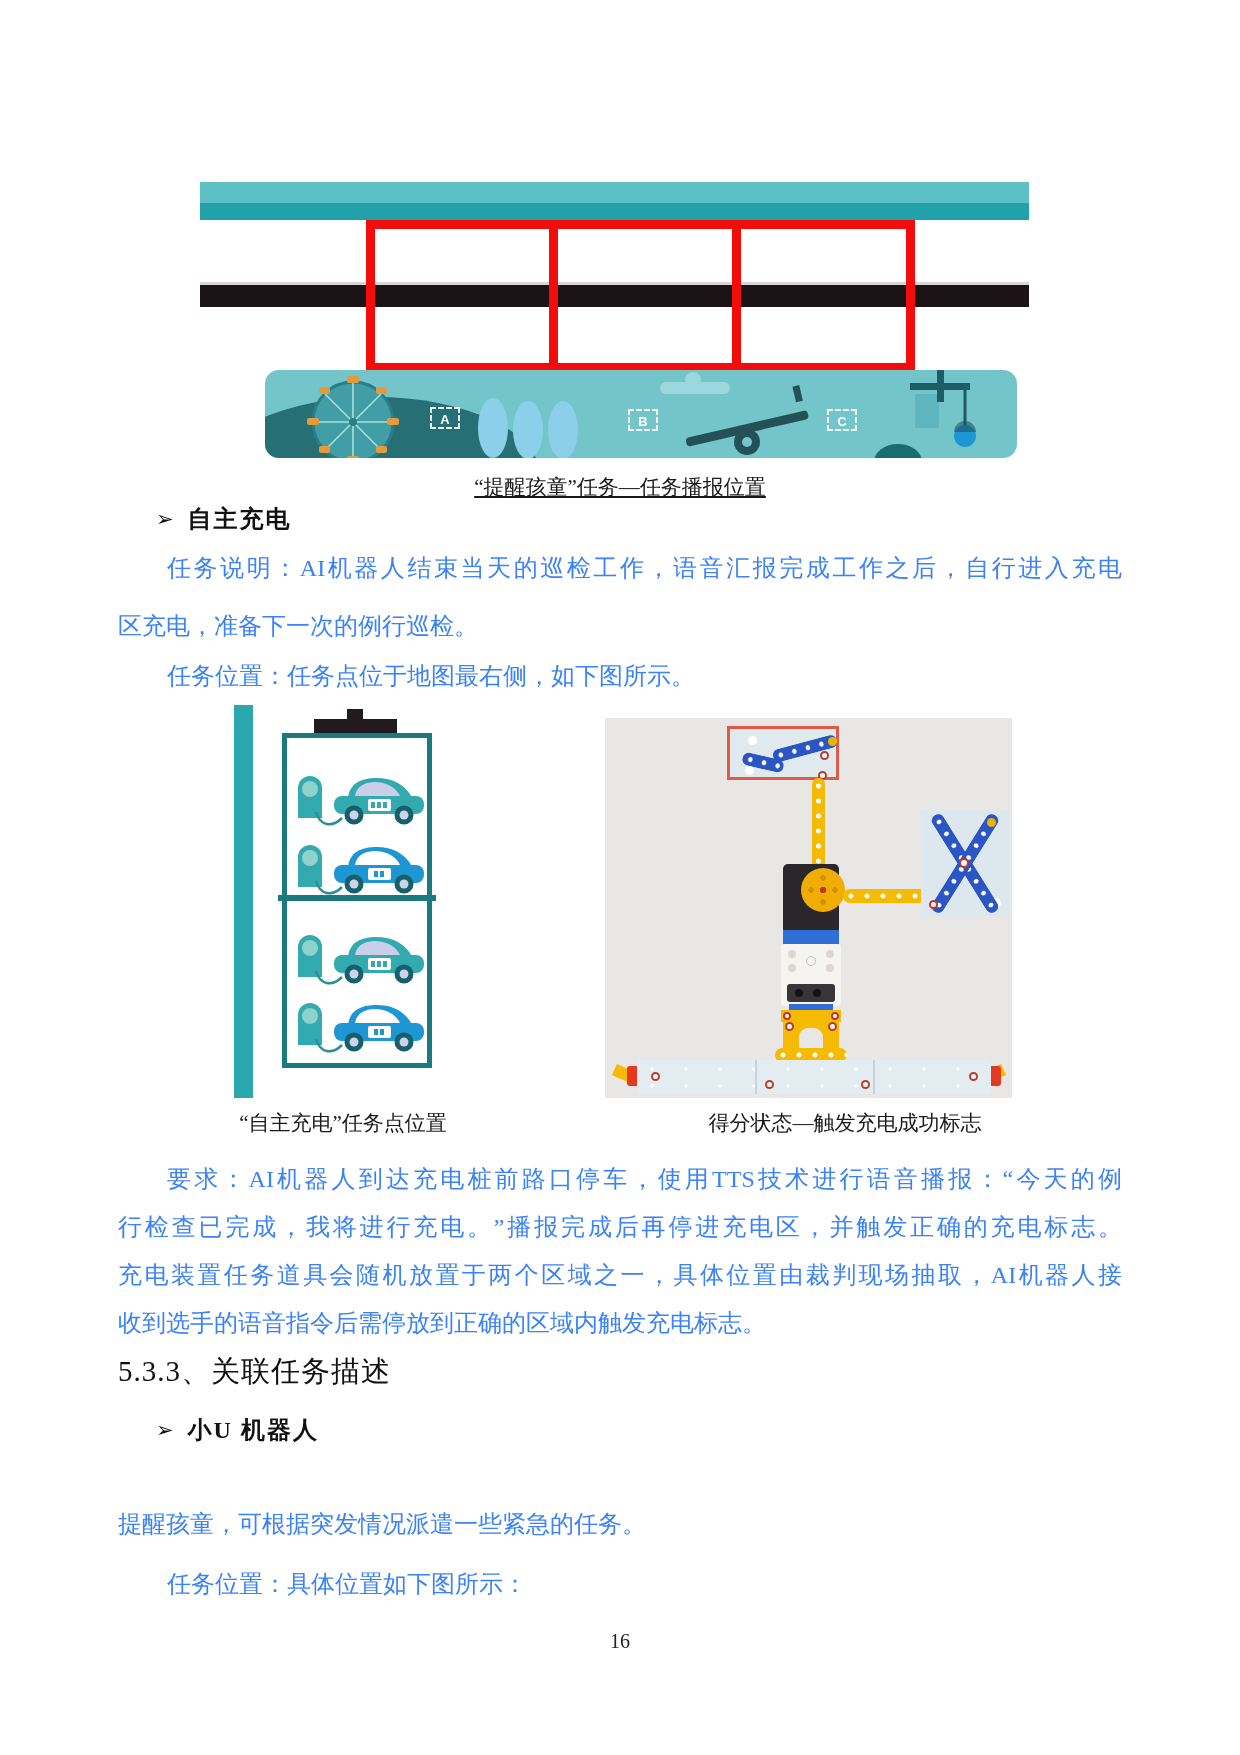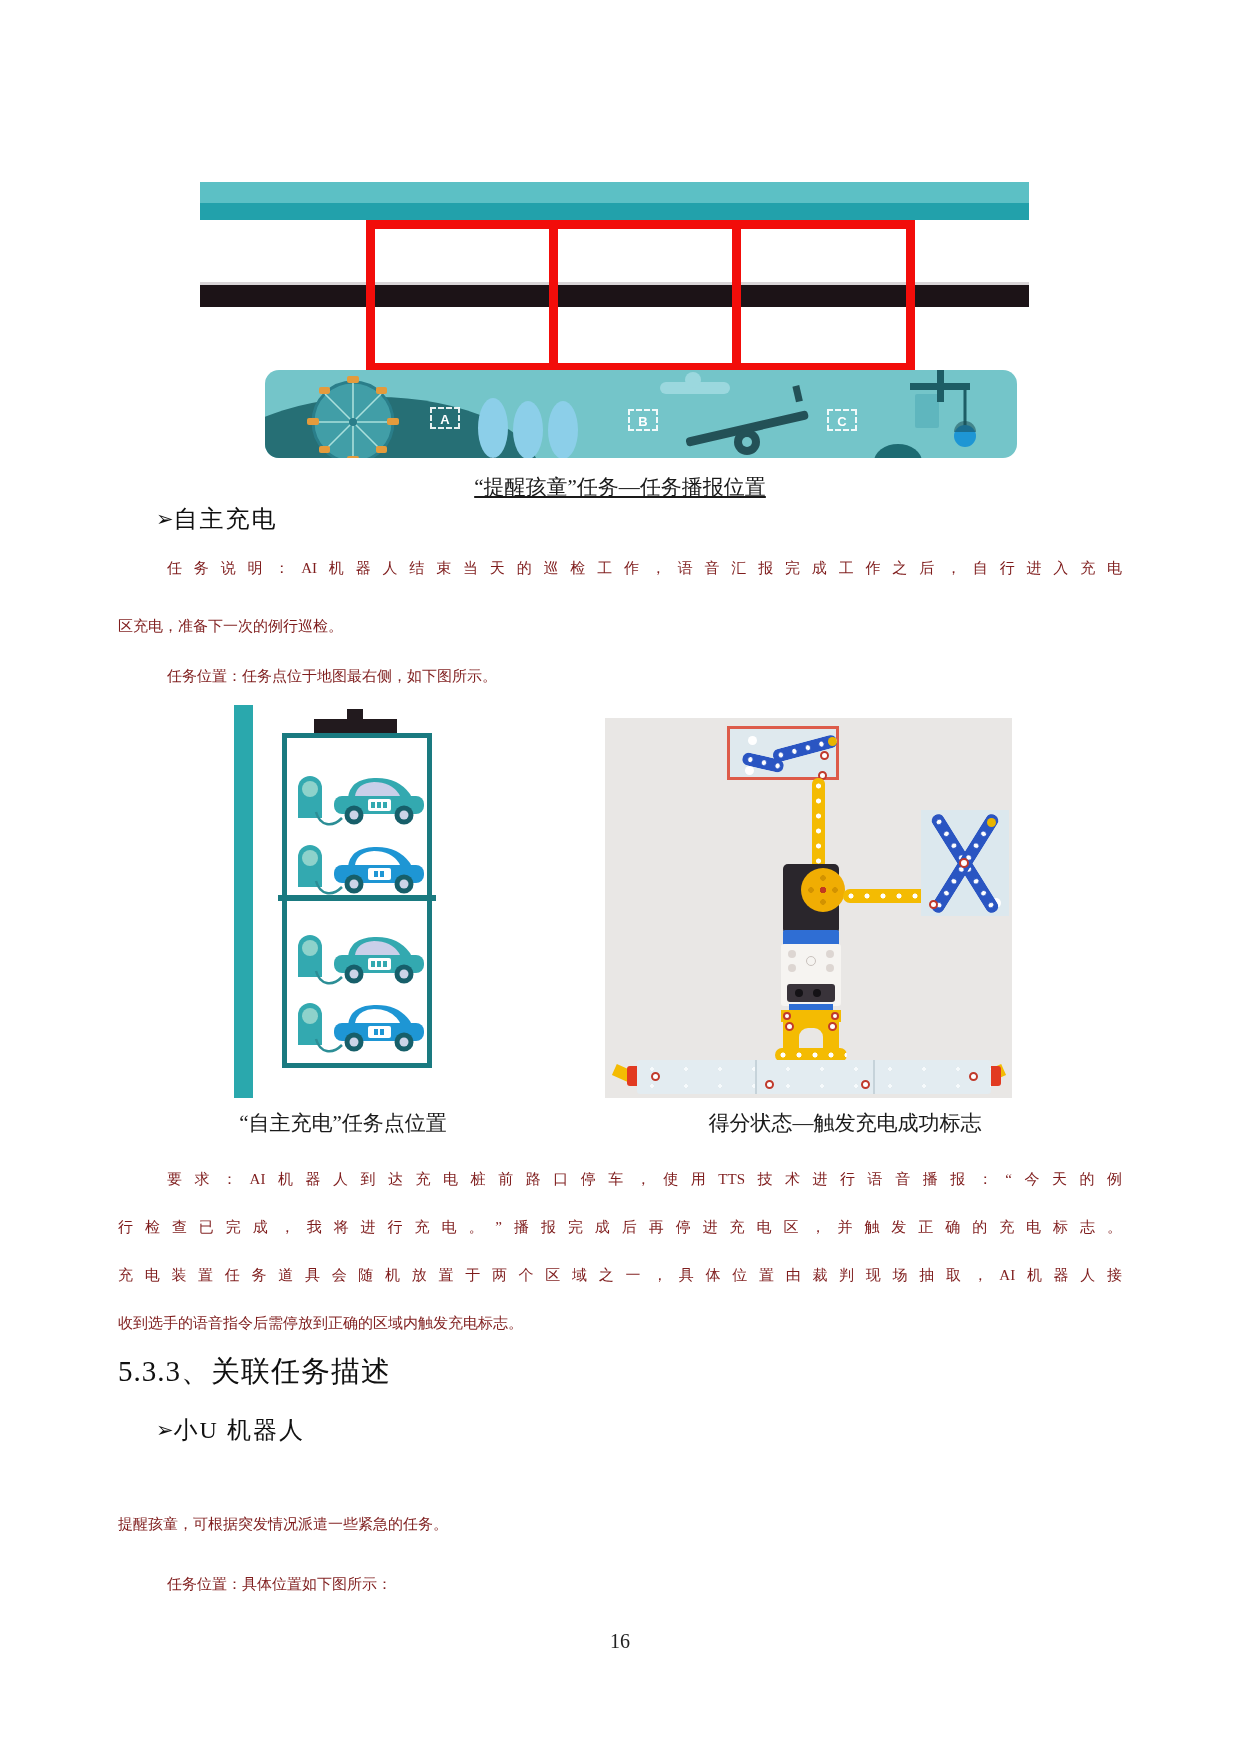--- a/index.html
+++ b/index.html
@@ -1,27 +1,27 @@
 <!DOCTYPE html>
 <html><head>
 <meta charset="utf-8">
 <style>
   html,body{margin:0;padding:0;}
   body{width:1240px;height:1755px;background:#ffffff;position:relative;
        font-family:"Liberation Serif","DejaVu Serif",serif;color:#141414;}
   #page{position:absolute;inset:0;width:1240px;height:1755px;background:#fff;overflow:hidden;}
 
   
-  .tline{position:absolute;left:118px;width:1004px;font-size:15px;line-height:34px;color:#7f1d1d;}
+  .tline{position:absolute;left:118px;width:1004px;font-size:24px;line-height:34px;color:#3b82f6;}
   .just{text-align:justify;text-align-last:justify;text-justify:inter-character;}
   .ind{text-indent:49px;}
   .caption{position:absolute;font-size:21px;line-height:30px;color:#1a1a1a;text-align:center;}
   .bullet-row{position:absolute;left:156px;font-size:24px;line-height:32px;color:#111;}
   .bullet-row .arrow{font-size:21px;display:inline-block;transform:translateY(-1px);}
-  .bullet-row .btitle{font-weight:normal;letter-spacing:2px;}
+  .bullet-row .btitle{font-weight:bold;margin-left:14px;letter-spacing:2px;}
   .sec-heading{position:absolute;left:118px;font-size:29px;line-height:38px;color:#101010;letter-spacing:1px;}
   .pageno{position:absolute;left:0;width:1240px;text-align:center;font-size:20px;color:#222;}
 
   
   #fig-map{position:absolute;left:200px;top:182px;width:829px;height:276px;}
   .band1{position:absolute;left:0;top:0;width:829px;height:21px;background:#5cc0c5;}
   .band2{position:absolute;left:0;top:21px;width:829px;height:17px;background:#22a1ab;}
   .road{position:absolute;left:0;top:100px;width:829px;height:22px;background:#1c1317;border-top:3px solid #d9d5d7;}
   .red-grid{position:absolute;left:166px;top:38px;width:549px;height:152px;border:9px solid #f20d0a;box-sizing:border-box;}
   .red-grid .vdiv{position:absolute;top:0;width:9px;height:134px;background:#f20d0a;}

